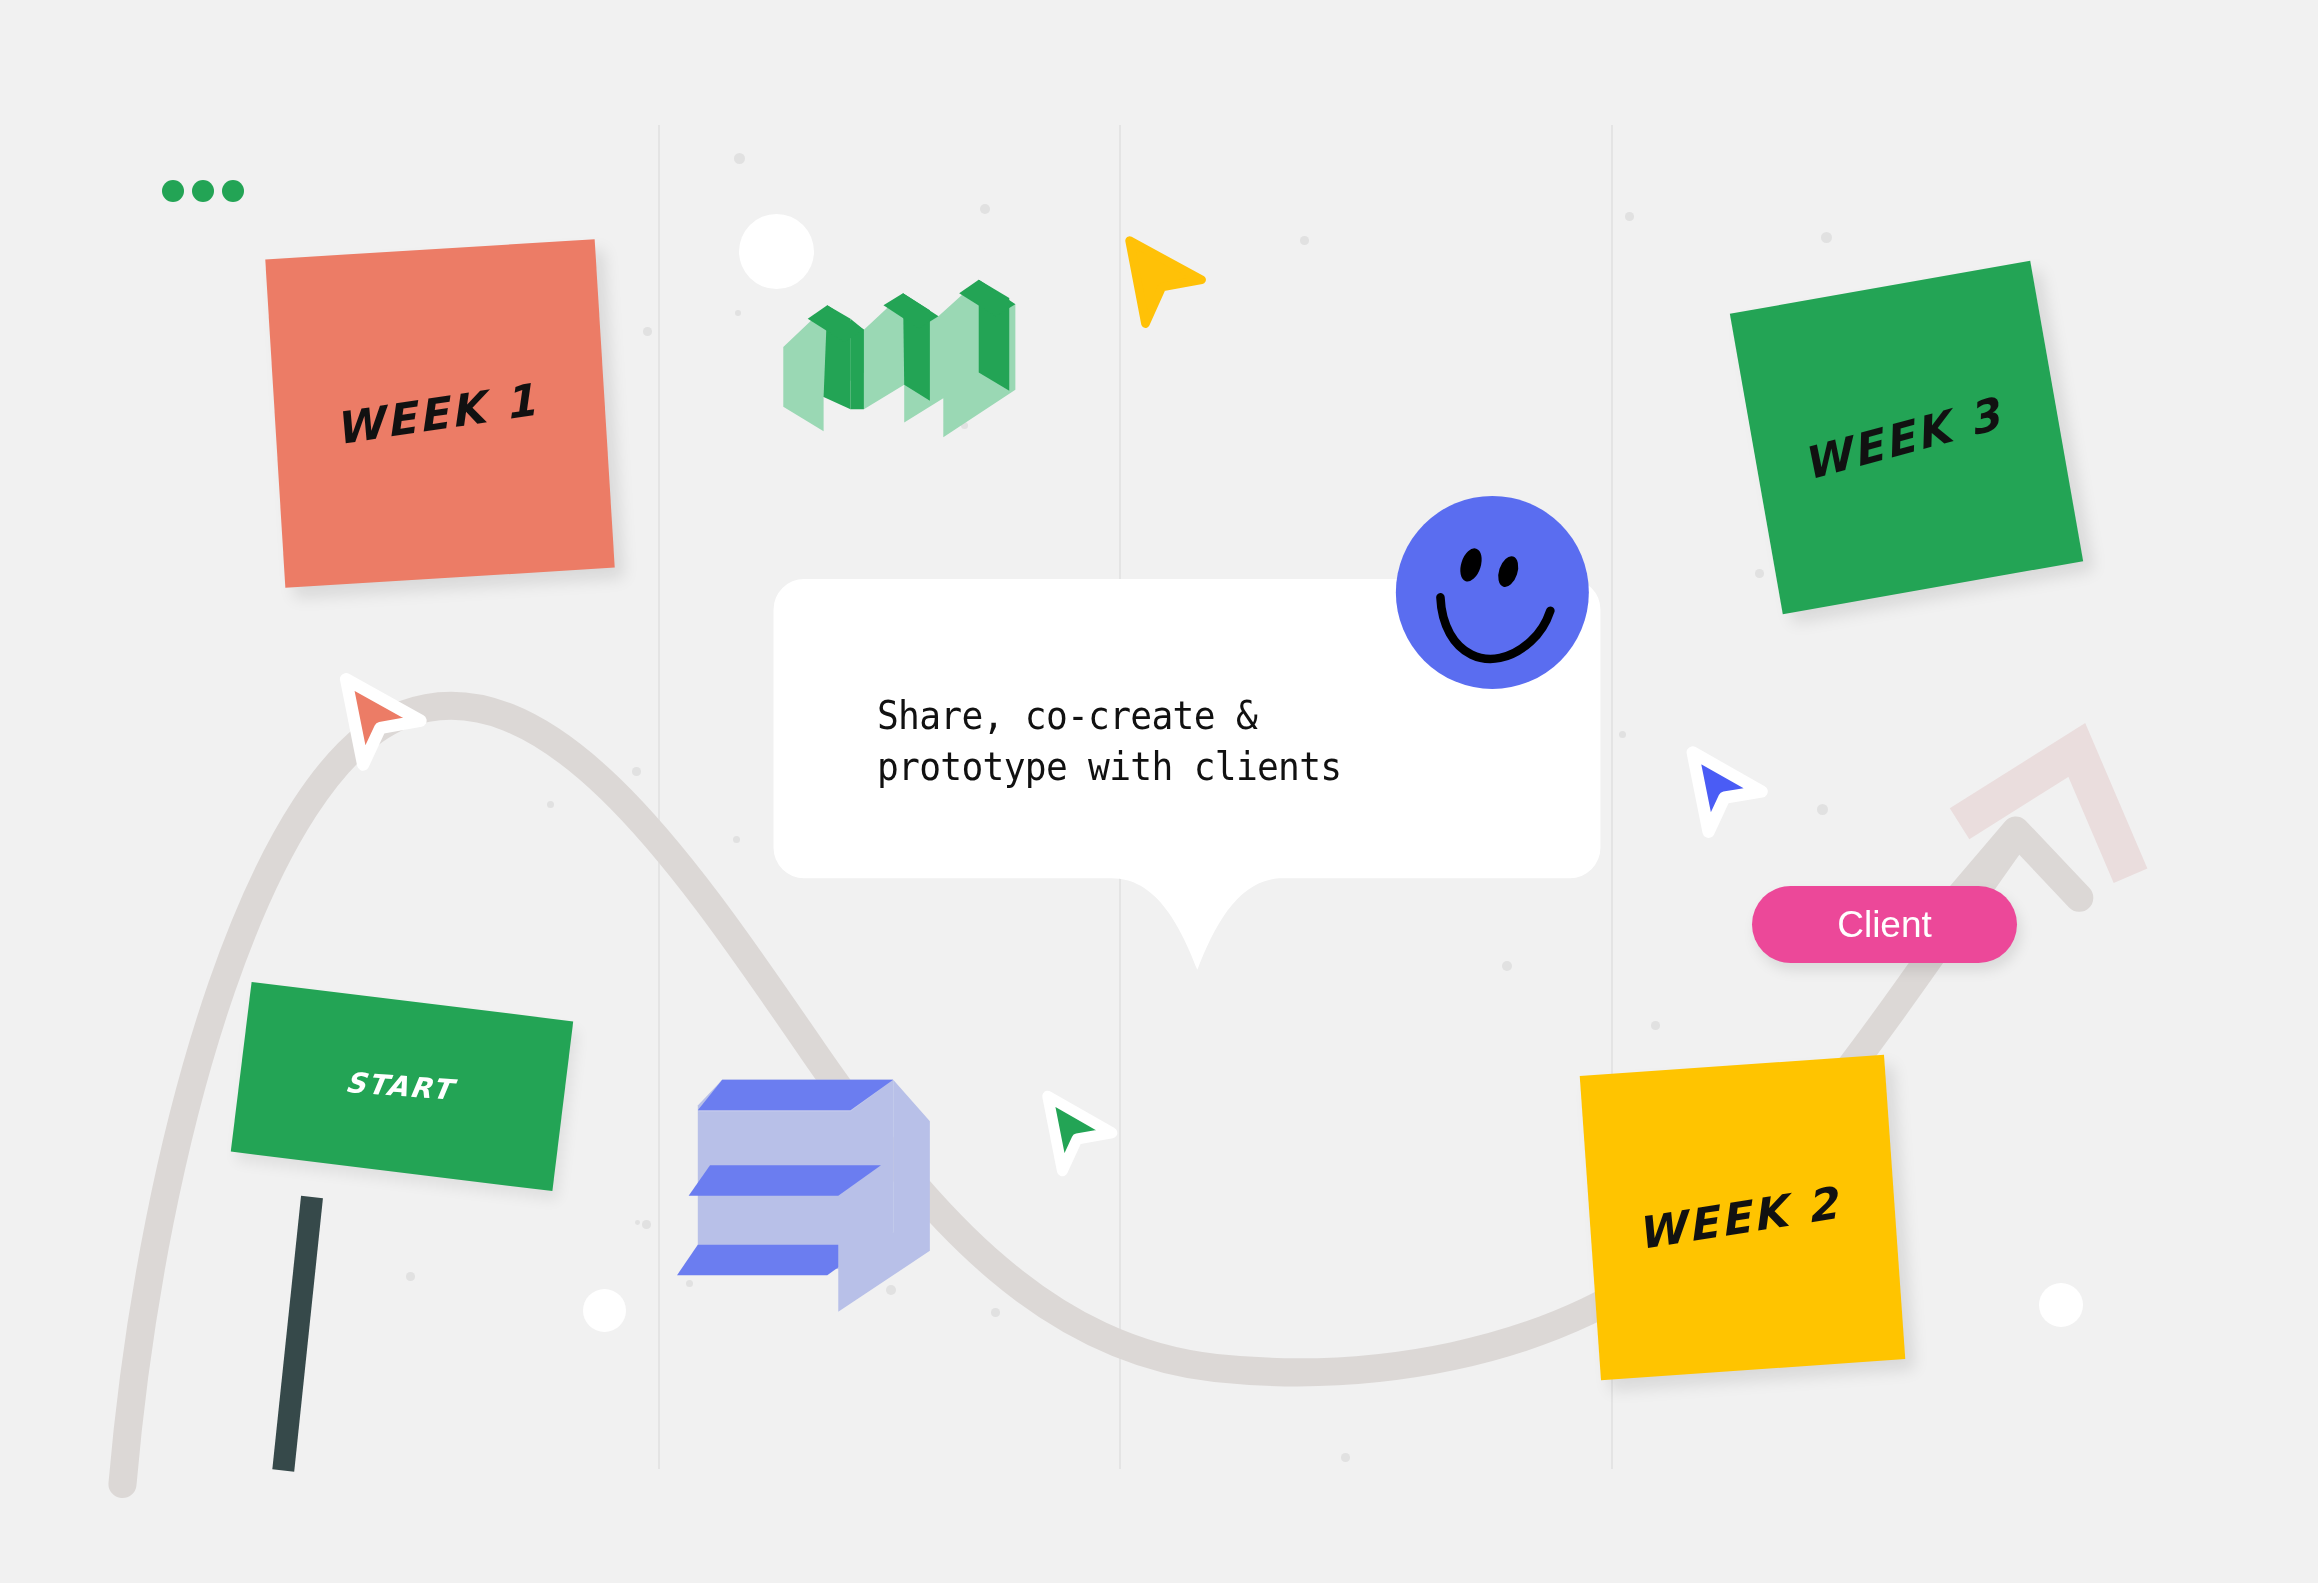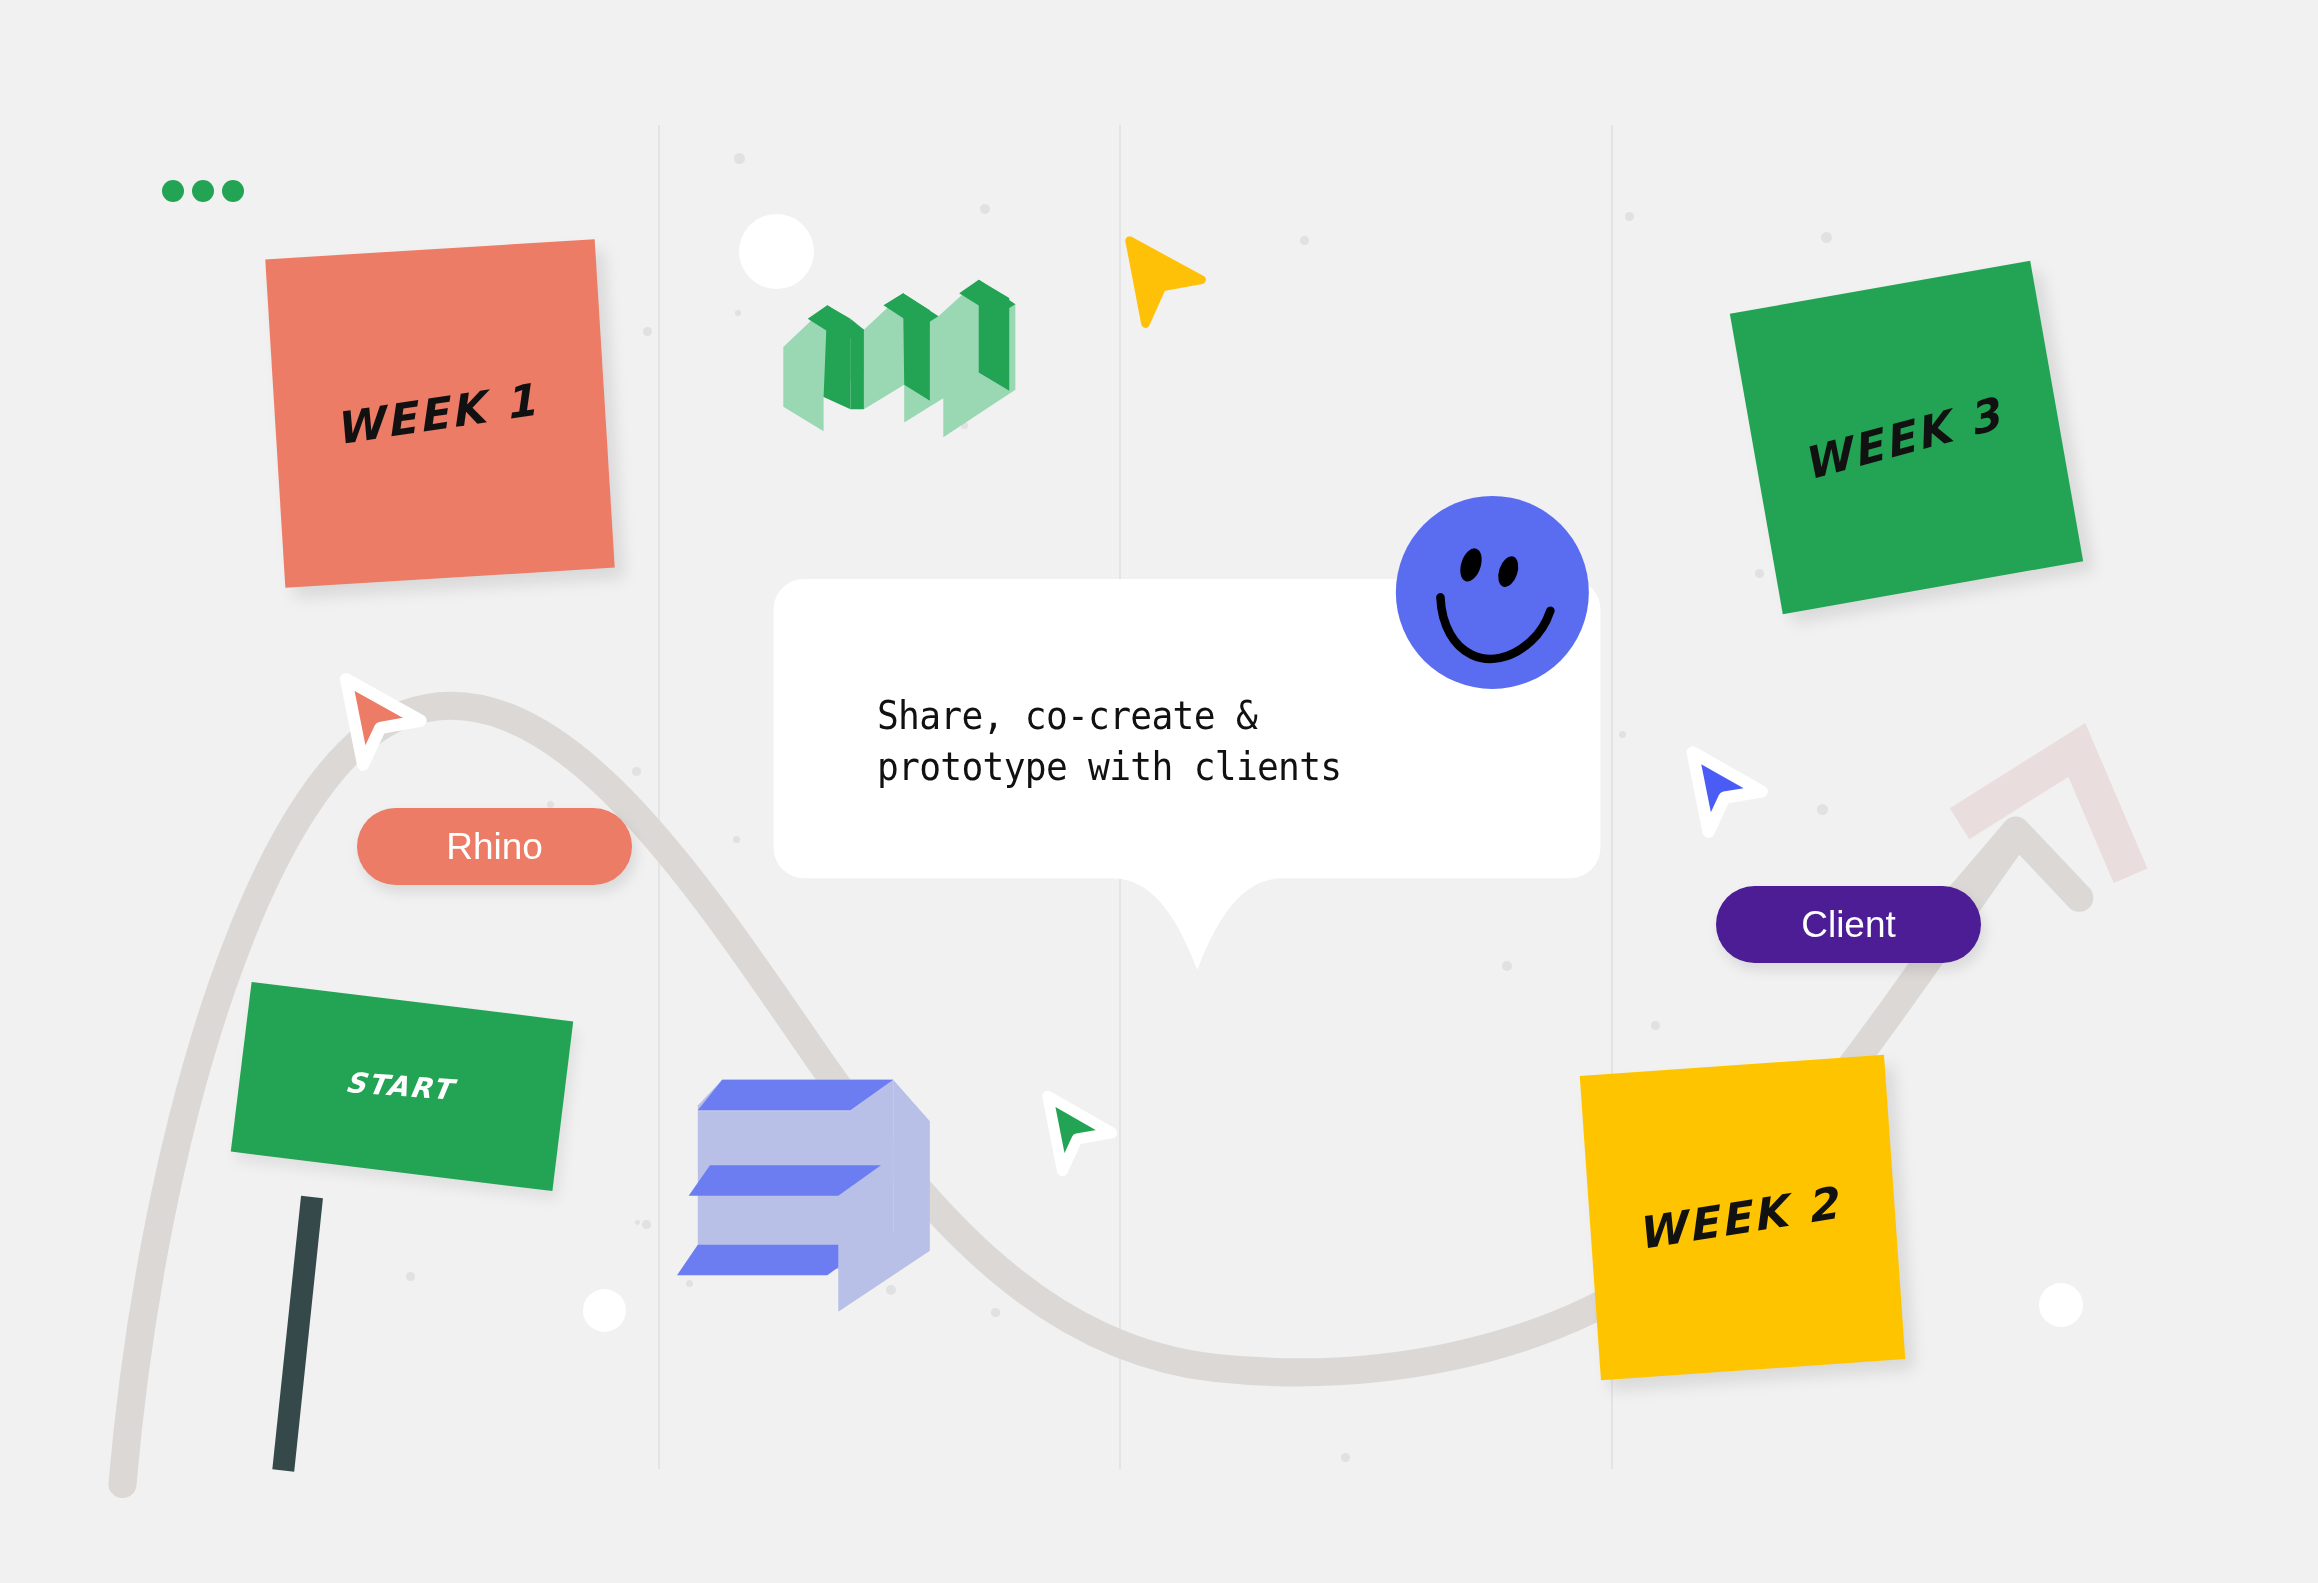--- a/index.html
+++ b/index.html
@@ -219,23 +219,20 @@
     <g transform="translate(1715,1795)">
       <path d="M0 0 L105 60 L48 70 L24 122 Z" fill="#23a455" stroke="#ffffff" stroke-width="18" stroke-linejoin="round"></path>
     </g>
 
     <g transform="translate(2771,1232)">
       <path d="M0 0 L113 64 L52 74 L26 130 Z" fill="#4a5cf5" stroke="#ffffff" stroke-width="20" stroke-linejoin="round"></path>
     </g>
   </svg>
 
 
-  <div class="pill" style="left:357px;top:808px;width:275px;height:77px;background:#ec7c66;">
-    <span>Rhino</span>
-  </div>
-
-
-  <div class="pill" style="left:1716px;top:886px;width:265px;height:77px;background:#4c1d95;">
+
+
+  <div class="pill" style="left:1752px;top:886px;width:265px;height:77px;background:#ec4899;">
     <span>Client</span>
   </div>
 
 </div>
 
 
 </body></html>

